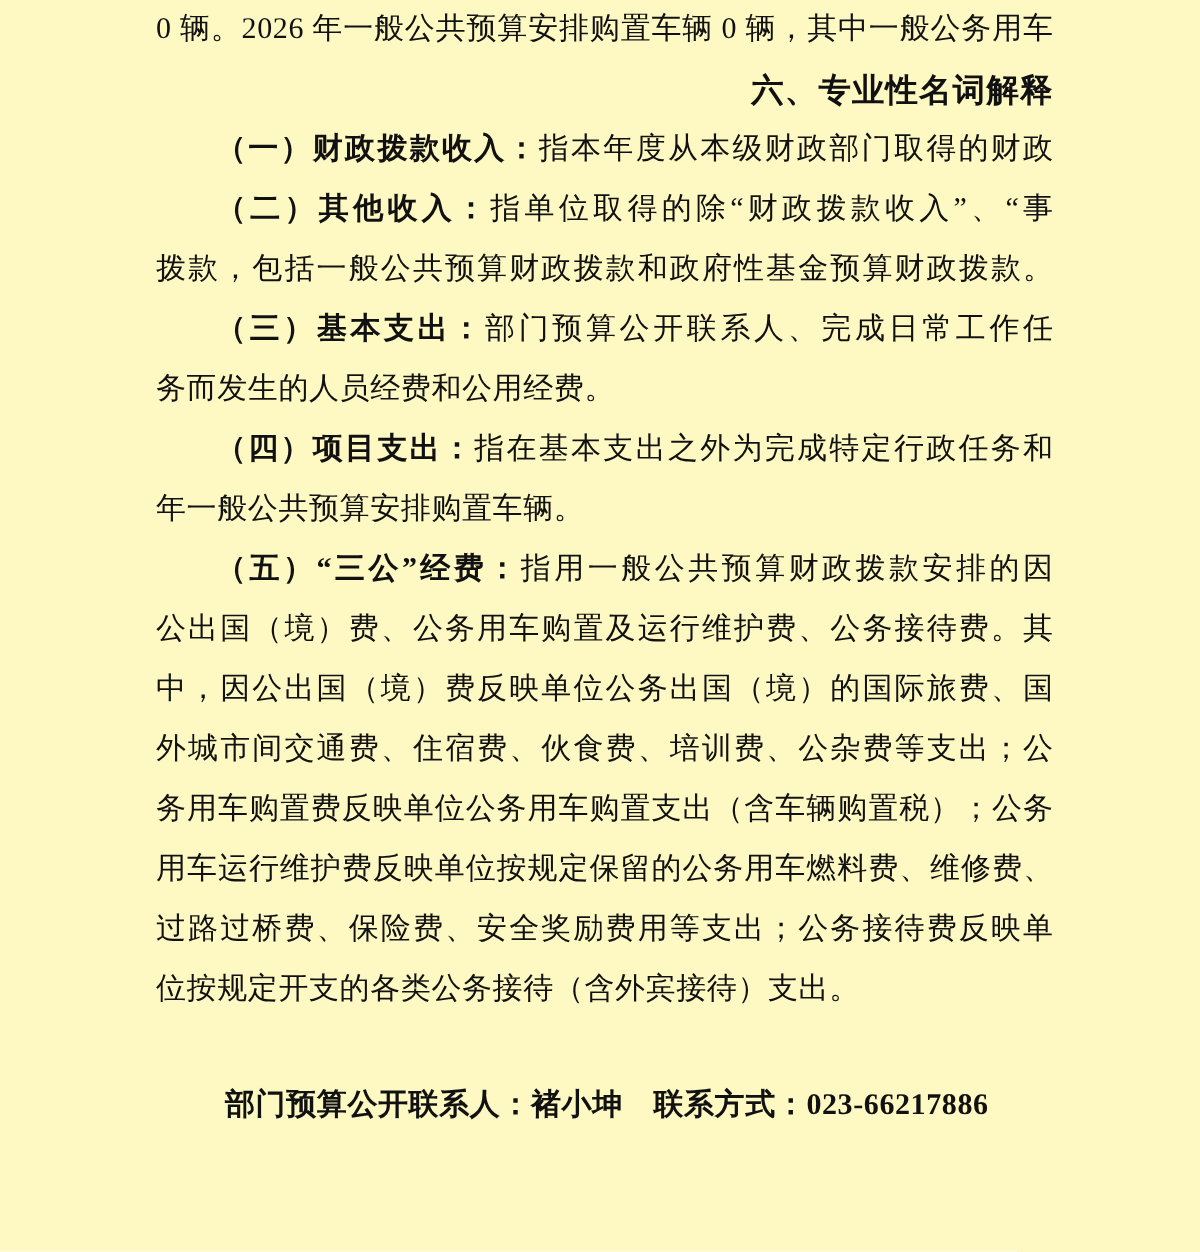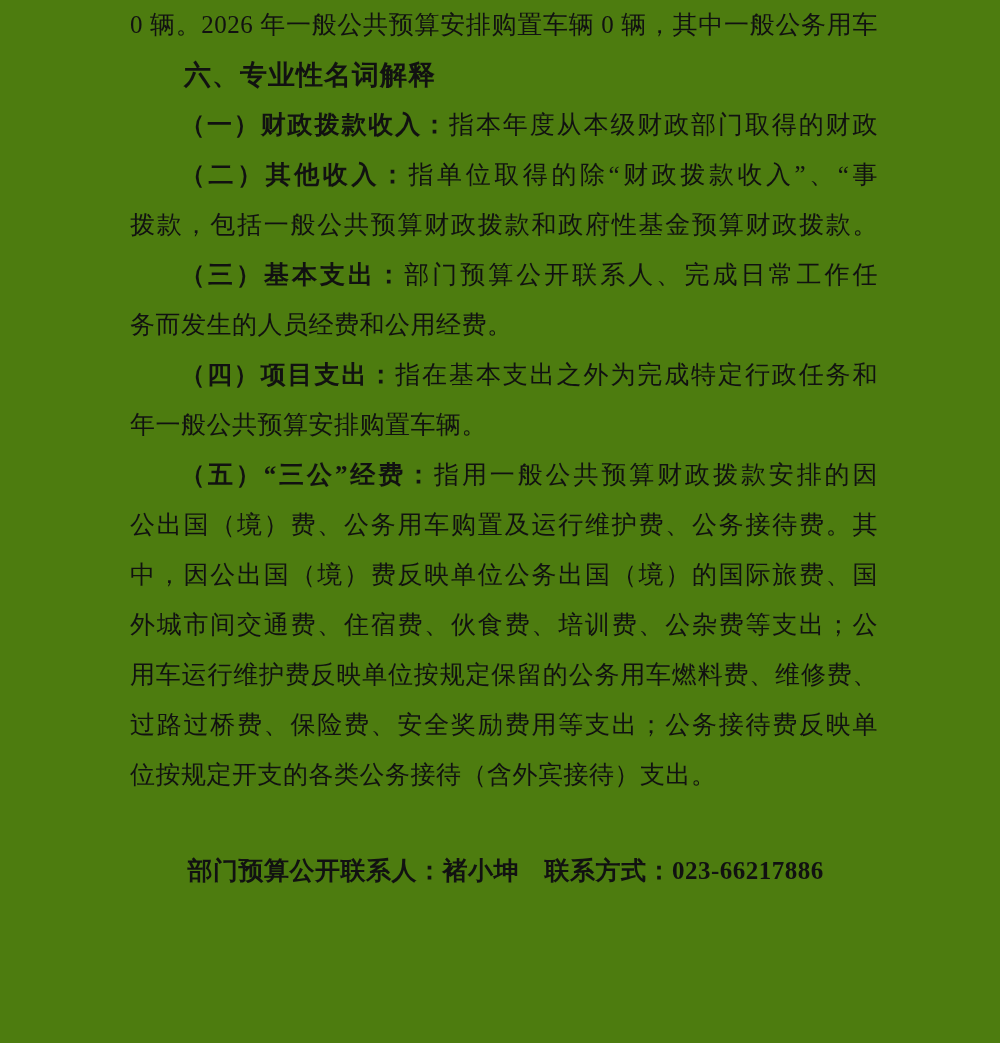--- a/index.html
+++ b/index.html
@@ -5,21 +5,21 @@
   html, body {
     margin: 0;
     padding: 0;
     background: #ffffff;
   }
   .page {
     position: relative;
     width: 1000px;
     height: 1043px;
     box-sizing: border-box;
-    background: #4d7c0f;
+    background: #fef9c3;
     color: #111111;
     padding: 0 122px 0 130px;
     overflow: hidden;
     font-family: "Liberation Serif", "DejaVu Serif", serif;
   }
   .doc-body {
     width: 748px;
   }
   .line {
     height: 50px;
@@ -33,20 +33,21 @@
   }
   .line.justify {
     text-align: justify;
     text-align-last: justify;
   }
   .line.heading {
     font-family: "Liberation Sans", "DejaVu Sans", sans-serif;
     font-weight: 700;
     font-size: 27px;
     letter-spacing: 1px;
+    text-align: right;
   }
   .line.footer {
     margin-top: 48px;
     height: 45px;
     line-height: 45px;
     text-indent: 2.3em;
     font-weight: bold;
   }
   .seg-bold {
     font-weight: 700;
@@ -63,18 +64,19 @@
       <div class="line body indent justify"><span class="seg-bold">（二）其他收入：</span><span class="seg-normal">指单位取得的除“财政拨款收入”、“事</span></div>
       <div class="line body justify"><span class="seg-normal">拨款，包括一般公共预算财政拨款和政府性基金预算财政拨款。</span></div>
       <div class="line body indent justify"><span class="seg-bold">（三）基本支出：</span><span class="seg-normal">部门预算公开联系人、完成日常工作任</span></div>
       <div class="line body"><span class="seg-normal">务而发生的人员经费和公用经费。</span></div>
       <div class="line body indent justify"><span class="seg-bold">（四）项目支出：</span><span class="seg-normal">指在基本支出之外为完成特定行政任务和</span></div>
       <div class="line body"><span class="seg-normal">年一般公共预算安排购置车辆。</span></div>
       <div class="line body indent justify"><span class="seg-bold">（五）“三公”经费：</span><span class="seg-normal">指用一般公共预算财政拨款安排的因</span></div>
       <div class="line body justify"><span class="seg-normal">公出国（境）费、公务用车购置及运行维护费、公务接待费。其</span></div>
       <div class="line body justify"><span class="seg-normal">中，因公出国（境）费反映单位公务出国（境）的国际旅费、国</span></div>
       <div class="line body justify"><span class="seg-normal">外城市间交通费、住宿费、伙食费、培训费、公杂费等支出；公</span></div>
+      <div class="line body justify"><span class="seg-normal">务用车购置费反映单位公务用车购置支出（含车辆购置税）；公务</span></div>
       <div class="line body justify"><span class="seg-normal">用车运行维护费反映单位按规定保留的公务用车燃料费、维修费、</span></div>
       <div class="line body justify"><span class="seg-normal">过路过桥费、保险费、安全奖励费用等支出；公务接待费反映单</span></div>
       <div class="line body"><span class="seg-normal">位按规定开支的各类公务接待（含外宾接待）支出。</span></div>
       <div class="line footer indent"><span class="seg-normal">部门预算公开联系人：褚小坤　联系方式：023-66217886</span></div>
     </div>
 </div>
 
 </body></html>

